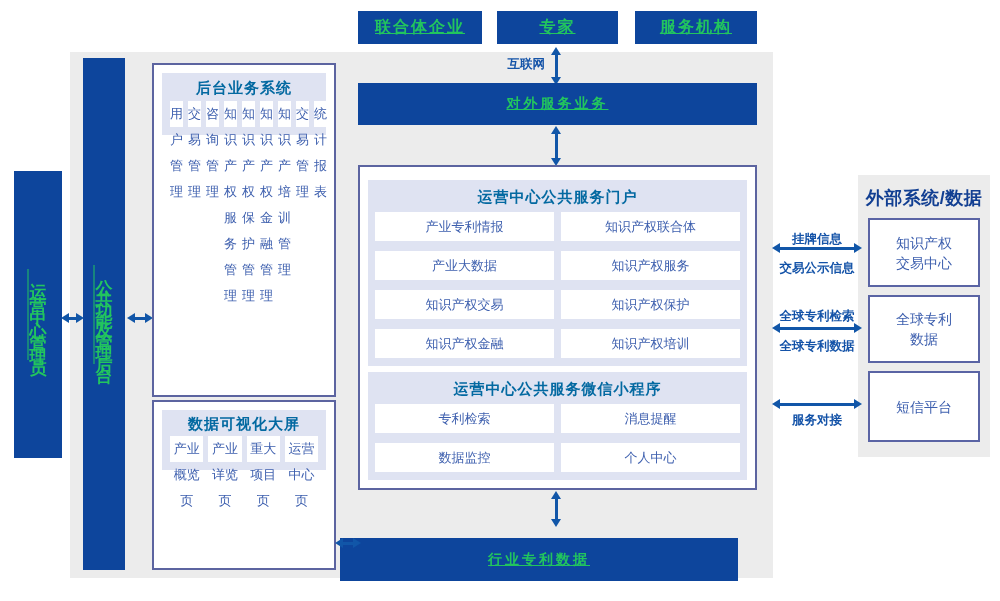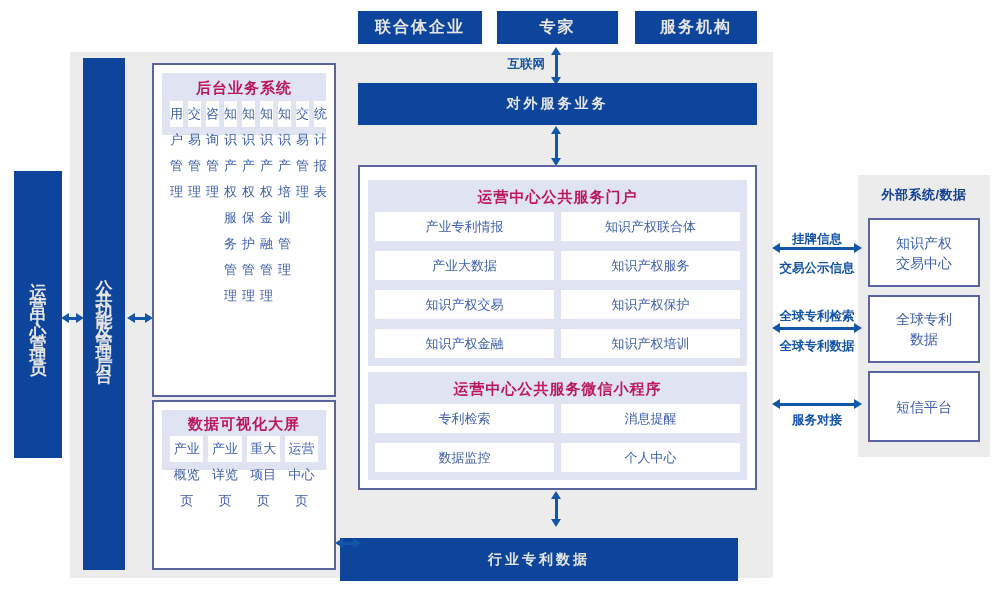--- a/index.html
+++ b/index.html
@@ -4,52 +4,52 @@
 <style>
   html,body { margin:0; padding:0; background:#ffffff; }
   .canvas {
     position:relative; width:1000px; height:601px; background:#ffffff;
     font-family:"Liberation Sans", sans-serif; overflow:hidden;
   }
   .gray-bg { position:absolute; background:#ececec; }
 
   
   .blue-box {
-    position:absolute; background:#0d459c; color:#e5e5e5; font-weight:bold;
-    display:flex; align-items:center; justify-content:center; box-sizing:border-box;
+    position:absolute; background:#0d459c; color:#22c55e; font-weight:bold;
+    display:flex; align-items:center; justify-content:center; box-sizing:border-box;text-decoration:underline;
   }
   .top-box { font-size:16px; letter-spacing:2px; }
   .wide-bar { font-size:14px; letter-spacing:3px; }
   .vbar {
     writing-mode:vertical-rl; text-orientation:upright;
     font-size:17px; letter-spacing:11px; line-height:1;
   }
   .vbar.short { letter-spacing:13px; }
 
   
   .panel-box {
     position:absolute; background:#ffffff; border:2px solid #5c64a0;
     box-sizing:border-box; padding:8px; display:flex; flex-direction:column; gap:6px;
   }
   .lavender { background:#dfe3f2; }
   .sec-title {
-    text-align:center; font-size:15px; font-weight:bold; color:#be185d;
+    text-align:center; font-size:15px; font-weight:bold; color:#0369a1;
     padding:6px 0 4px; line-height:20px; letter-spacing:1px;
   }
   .rows { padding:0 8px 8px; display:flex; flex-direction:row; gap:5px; }
   .row {
     background:#ffffff; height:26px; line-height:26px; text-align:center;
     font-size:13px; color:#3d5fae;
   }
   .grid2 { display:grid; grid-template-columns:1fr 1fr; gap:10px 7px; padding:0 7px 8px; }
   .grid2 .row { height:29px; line-height:29px; }
 
   
   .ext-panel { position:absolute; left:858px; top:175px; width:132px; height:282px; background:#ececec; }
-  .ext-title { text-align:center; font-size:13px; font-weight:bold; color:#123f92; margin-top:11px; letter-spacing:0.5px; }
+  .ext-title { text-align:center; font-size:18px; font-weight:bold; color:#123f92; margin-top:11px; letter-spacing:0.5px; }
   .ext-box {
     position:absolute; left:10px; width:112px; border:2px solid #5a64a4; background:#ffffff;
     box-sizing:border-box; display:flex; align-items:center; justify-content:center;
     text-align:center; font-size:14px; color:#3d5fae; white-space:pre-line; line-height:20px;
   }
 
   
   .small-label { position:absolute; font-size:12.5px; font-weight:bold; color:#1453a8; }
   .link-label { width:100px; left:767px; text-align:center; }
 

